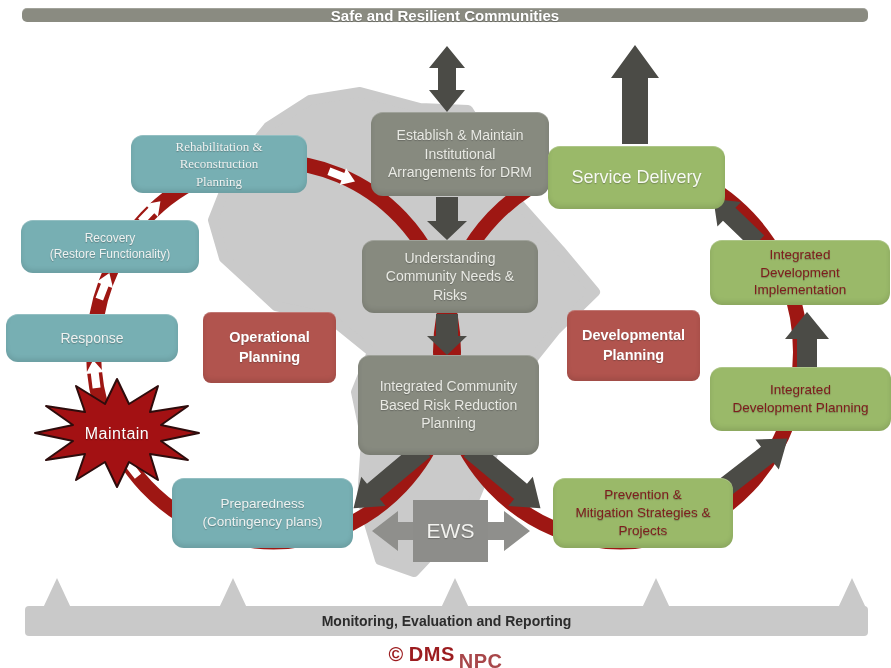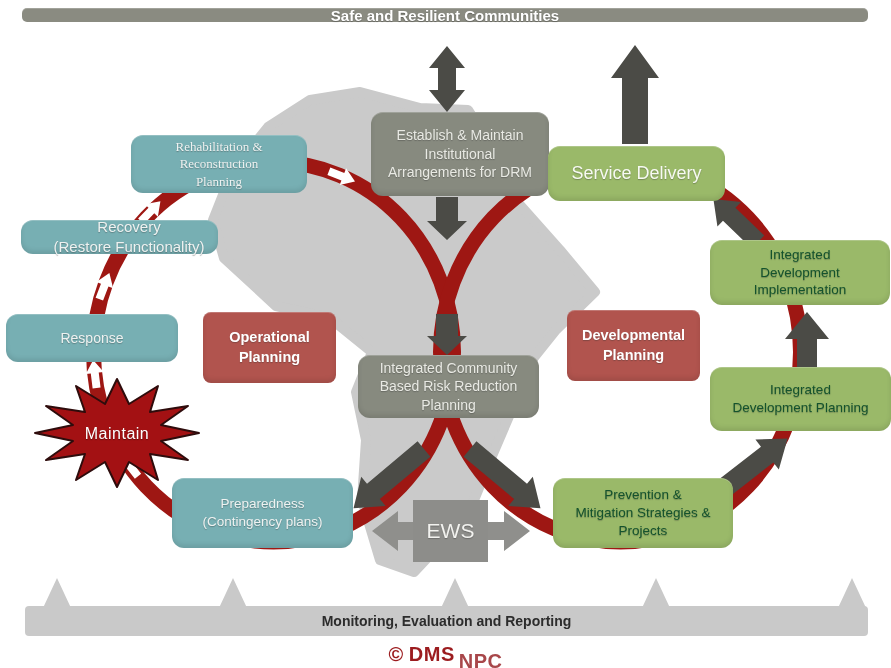--- a/index.html
+++ b/index.html
@@ -16,21 +16,21 @@
     display:flex;align-items:center;justify-content:center;
     text-align:center;
     white-space:pre-line;
     line-height:1.32;
     border-radius:12px;
     text-shadow:0 1px 1px rgba(50,50,50,.35);
     box-shadow:inset 0 1px 0 rgba(255,255,255,.22), inset 0 -3px 5px rgba(0,0,0,.10);
   }
   .gray{background:#878a7f;color:#e9eae4;}
   .teal{background:#77afb3;color:#eef2f1;}
-  .green{background:#9ab969;color:#14532d;}
+  .green{background:#9ab969;color:#7f1d1d;}
   .redbox{background:#b1544e;color:#ffffff;font-weight:bold;border-radius:8px;}
   .banner{
     position:absolute;left:22px;top:8px;width:846px;height:14px;
     background:#8a8b81;border-radius:5px;
     color:#ffffff;font-weight:bold;font-size:15px;
     display:flex;align-items:center;justify-content:center;
     text-shadow:0 1px 1px rgba(40,40,40,.4);
     box-shadow:inset 0 1px 0 rgba(255,255,255,.2);
   }
   .footerbar{
@@ -55,28 +55,28 @@
   .logo{
     position:absolute;left:0;top:641px;width:891px;height:26px;
     display:flex;align-items:center;justify-content:center;
     font-size:20px;letter-spacing:.5px;
   }
   .logo .mark{color:#9c1c1f;font-weight:bold;}
   .logo .dms{color:#9c1c1f;font-weight:bold;margin-left:5px;}
   .logo .npc{color:#a8474a;font-weight:bold;margin-left:4px;margin-top:14px;}
   
   .b-rehab{left:131px;top:135px;width:176px;height:58px;font-size:13px;font-family:Liberation Serif, serif;}
-  .b-recovery{left:21px;top:220px;width:178px;height:34px;font-size:15px;padding-left:19px;}
+  .b-recovery{left:21px;top:220px;width:178px;height:53px;font-size:12px;}
   .b-response{left:6px;top:314px;width:172px;height:48px;font-size:14px;}
   .b-operational{left:203px;top:312px;width:133px;height:71px;font-size:14.5px;}
   .b-preparedness{left:172px;top:478px;width:181px;height:70px;font-size:13.5px;}
   .b-establish{left:360px;top:112px;width:178px;height:84px;font-size:14px;margin-left:11px;}
   .b-understanding{left:362px;top:240px;width:176px;height:73px;font-size:14px;}
-  .b-integrated{left:358px;top:355px;width:181px;height:63px;font-size:14px;}
-  .b-service{left:548px;top:146px;width:177px;height:55px;font-size:18px;color:#f7faf2;}
+  .b-integrated{left:358px;top:355px;width:181px;height:100px;font-size:14px;}
+  .b-service{left:548px;top:146px;width:177px;height:63px;font-size:18px;color:#f7faf2;}
   .b-developmental{left:567px;top:310px;width:133px;height:71px;font-size:14.5px;}
   .b-idevimpl{left:710px;top:240px;width:180px;height:65px;font-size:13.5px;}
   .b-idevplan{left:710px;top:367px;width:181px;height:64px;font-size:13.5px;}
   .b-prevention{left:553px;top:478px;width:180px;height:70px;font-size:13.5px;}
 </style>
 </head>
 <body>
 
 <div class="stage">
 
@@ -130,20 +130,23 @@
   <div class="box teal b-response">Response</div>
   <div class="box redbox b-operational">Operational
 Planning</div>
   <div class="disaster-label">Maintain</div>
   <div class="box teal b-preparedness">Preparedness
 (Contingency plans)</div>
 
   <div class="box gray b-establish">Establish &amp; Maintain
 Institutional
 Arrangements for DRM</div>
+  <div class="box gray b-understanding">Understanding
+Community Needs &amp;
+Risks</div>
   <div class="box gray b-integrated">Integrated Community
 Based Risk Reduction
 Planning</div>
   <div class="ews">EWS</div>
 
   <div class="box green b-service">Service Delivery</div>
   <div class="box redbox b-developmental">Developmental
 Planning</div>
   <div class="box green b-idevimpl">Integrated
 Development

